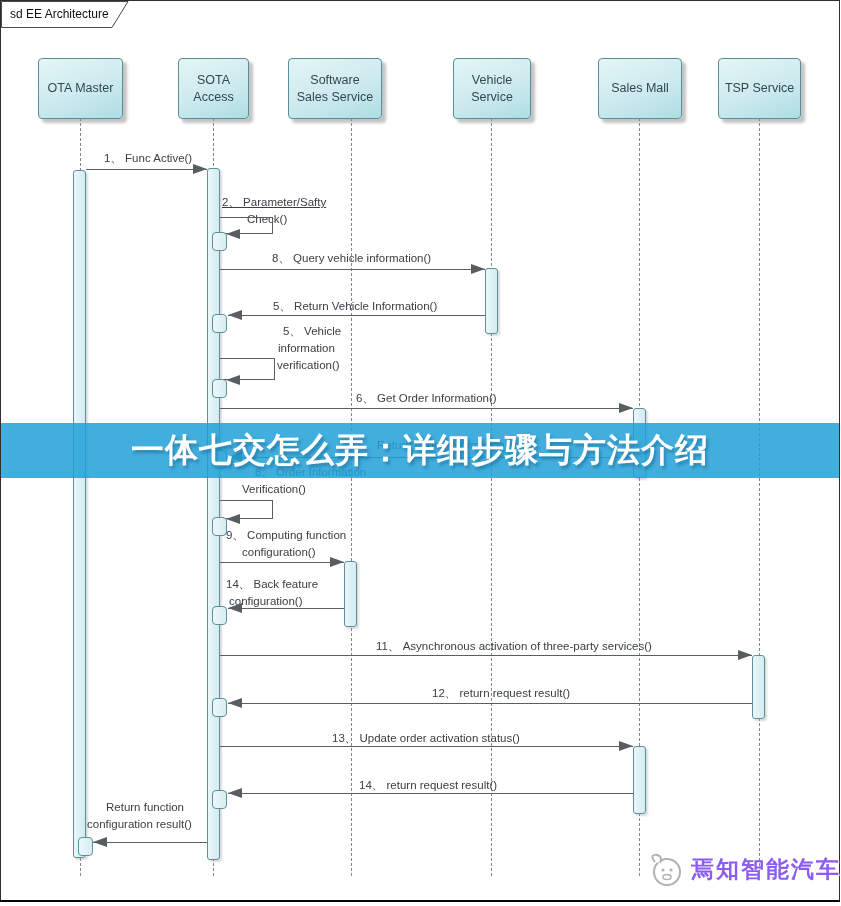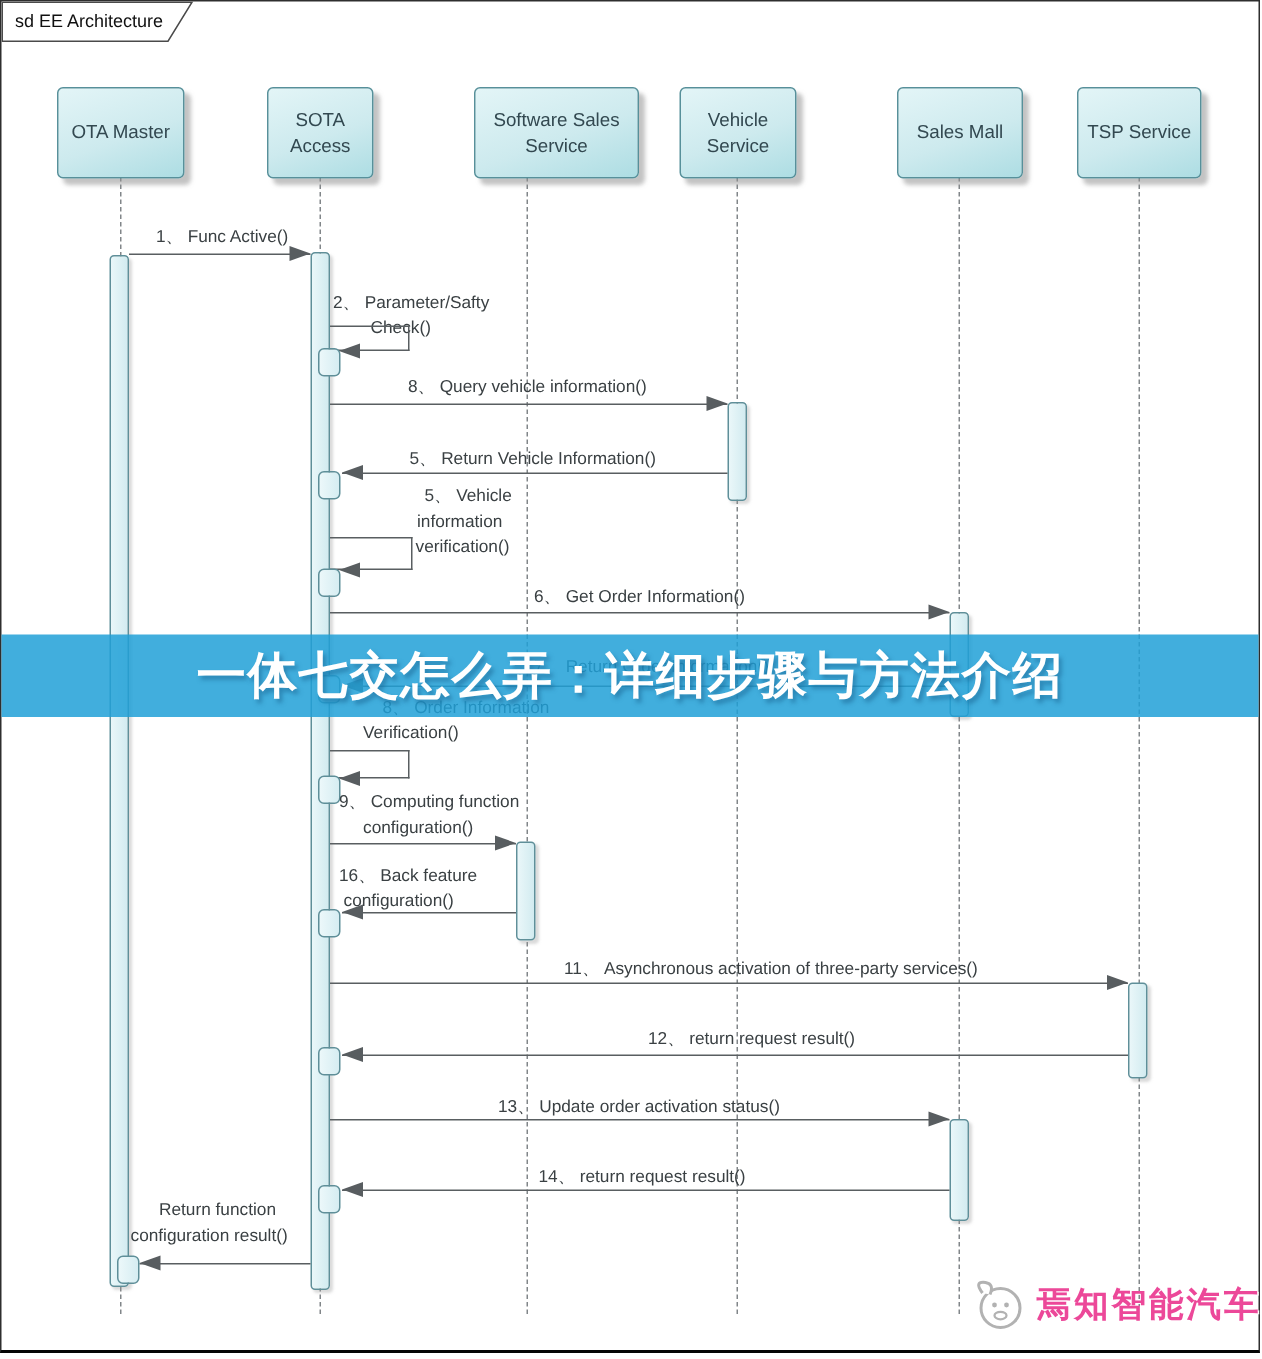--- a/index.html
+++ b/index.html
@@ -57,21 +57,21 @@
     display:flex; align-items:center; justify-content:center;
   }
   .banner .banner-text {
     font-size:33px; font-weight:bold; color:#ffffff; letter-spacing:1px;
     text-shadow:2px 3px 3px rgba(25,100,145,.55); white-space:nowrap;
   }
   .watermark {
     position:absolute; left:645px; top:850px; display:flex; align-items:center; gap:6px;
   }
   .watermark .wm-text {
-    font-size:23px; font-weight:bold; color:#ec4899; letter-spacing:2px; white-space:nowrap;
+    font-size:23px; font-weight:bold; color:#8b5cf6; letter-spacing:2px; white-space:nowrap;
     text-shadow:1px 1px 0 #ffffff;
   }
 </style>
 </head>
 <body>
 
 <div id="stage">
 
   <div class="frame-border"></div>
 
@@ -81,21 +81,21 @@
   <div class="dash" style="left:491px; top:118px; height:758px;"></div>
   <div class="dash" style="left:639px; top:118px; height:758px;"></div>
   <div class="dash" style="left:759px; top:118px; height:758px;"></div>
 
   <div class="head" style="left:38px;  width:85px;">
       <span>OTA Master</span>
     </div>
   <div class="head" style="left:178px; width:71px;">
       <span>SOTA Access</span>
     </div>
-  <div class="head" style="left:316px; width:110px;">
+  <div class="head" style="left:288px; width:94px;">
       <span>Software Sales Service</span>
     </div>
   <div class="head" style="left:453px; width:78px;">
       <span>Vehicle Service</span>
     </div>
   <div class="head" style="left:598px; width:84px;">
       <span>Sales Mall</span>
     </div>
   <div class="head" style="left:718px; width:83px;">
       <span>TSP Service</span>
@@ -106,21 +106,21 @@
   <div class="act" style="left:344px; top:561px; height:66px;"></div>
   <div class="act" style="left:485px; top:268px; height:66px;"></div>
   <div class="act" style="left:633px; top:408px; height:70px;"></div>
   <div class="act" style="left:633px; top:746px; height:68px;"></div>
   <div class="act" style="left:752px; top:655px; height:64px;"></div>
 
   <div class="mlabel" style="left:104px; top:152px;">1、 Func Active()</div>
   <div class="line-h" style="left:86px; top:169px; width:121px;"></div>
   <div class="arrow-r" style="left:193px; top:164px;"></div>
 
-  <div class="mlabel" style="left:222px; top:196px;">2、 Parameter/Safty</div>
+  <div class="mlabel" style="left:222px; top:196px;text-decoration:underline;">2、 Parameter/Safty</div>
   <div class="mlabel" style="left:247px; top:213px;">Check()</div>
   <div class="loop" style="left:220px; top:217px; width:53px; height:17px;"></div>
   <div class="arrow-l" style="left:226px; top:229px;"></div>
   <div class="nest" style="left:212px; top:232px;"></div>
 
   <div class="mlabel" style="left:272px; top:252px;">8、 Query vehicle information()</div>
   <div class="line-h" style="left:220px; top:269px; width:265px;"></div>
   <div class="arrow-r" style="left:471px; top:264px;"></div>
 
   <div class="mlabel" style="left:273px; top:300px;">5、 Return Vehicle Information()</div>
@@ -148,21 +148,21 @@
   <div class="mlabel" style="left:242px; top:483px;">Verification()</div>
   <div class="loop" style="left:220px; top:500px; width:53px; height:19px;"></div>
   <div class="arrow-l" style="left:226px; top:514px;"></div>
   <div class="nest" style="left:212px; top:517px;"></div>
 
   <div class="mlabel" style="left:226px; top:529px;">9、 Computing function</div>
   <div class="mlabel" style="left:242px; top:546px;">configuration()</div>
   <div class="line-h" style="left:220px; top:562px; width:124px;"></div>
   <div class="arrow-r" style="left:330px; top:557px;"></div>
 
-  <div class="mlabel" style="left:226px; top:578px;">16、 Back feature</div>
+  <div class="mlabel" style="left:226px; top:578px;">14、 Back feature</div>
   <div class="mlabel" style="left:229px; top:595px;">configuration()</div>
   <div class="line-h" style="left:228px; top:608px; width:116px;"></div>
   <div class="arrow-l" style="left:228px; top:603px;"></div>
   <div class="nest" style="left:212px; top:606px;"></div>
 
   <div class="mlabel" style="left:376px; top:640px;">11、 Asynchronous activation of three-party services()</div>
   <div class="line-h" style="left:220px; top:655px; width:532px;"></div>
   <div class="arrow-r" style="left:738px; top:650px;"></div>
 
   <div class="mlabel" style="left:432px; top:687px;">12、 return request result()</div>

